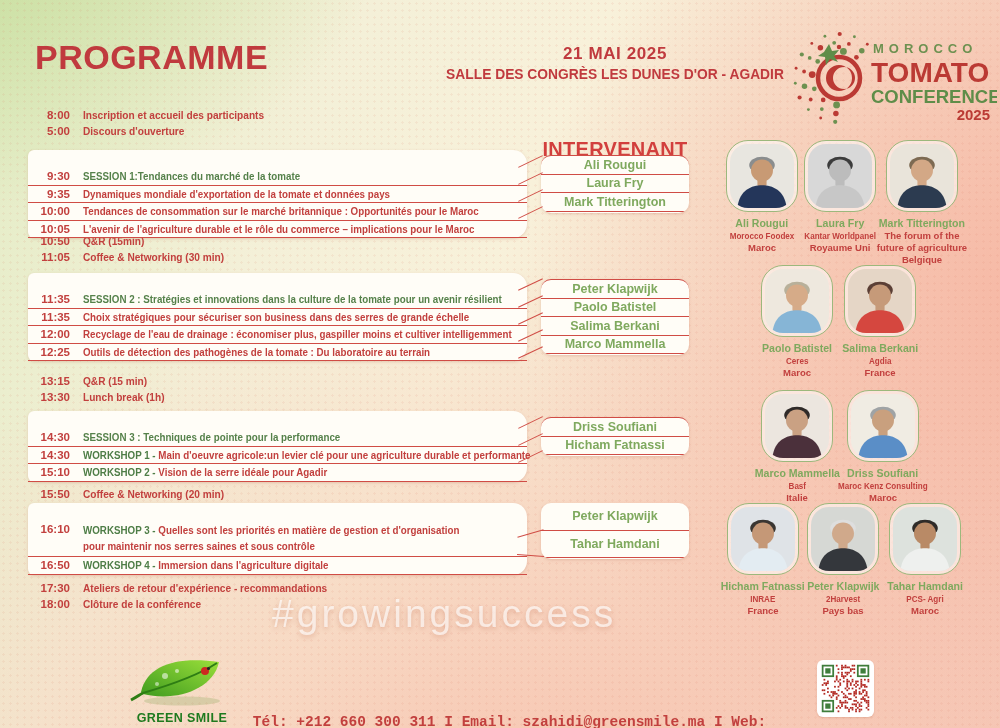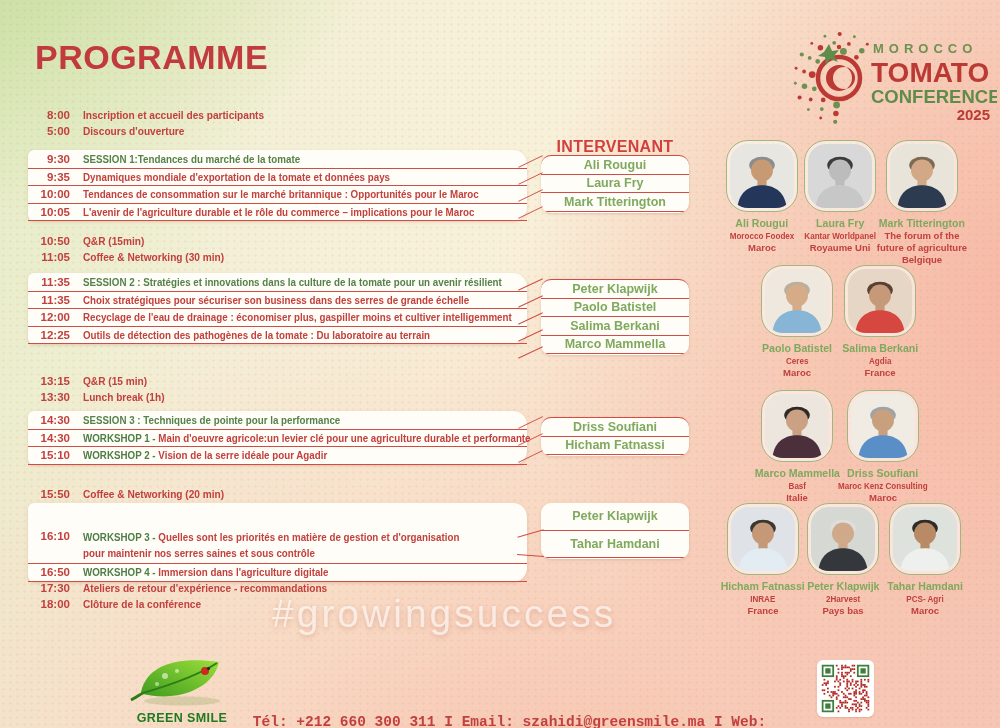--- a/index.html
+++ b/index.html
@@ -22,32 +22,32 @@
   
   .prow{position:absolute;left:30px;display:flex;align-items:center;height:16px;
     color:#c2403e;font-weight:700;font-size:11.5px;}
   .prow .t{width:40px;text-align:right;flex:none;}
   .prow .l{margin-left:13px;white-space:nowrap;transform:scaleX(.88);transform-origin:0 50%;}
   .rp0{top:107px}.rp1{top:123px}.rp2{top:233px}.rp3{top:249px}.rp4{top:373px}
   .rp5{top:389px}.rp6{top:486px}.rp7{top:580px}.rp8{top:596px}
   
   .band{position:absolute;left:28px;width:499px;background:#fffdf7;
     border-radius:6px 14px 14px 6px;box-shadow:0 1px 3px rgba(190,120,95,.30);
-    padding-top:1px;}
+    padding-top:18px;}
   .band1{top:150px}.band2{top:273px}.band3{top:411px}.band4{top:503px}
   .brow{display:flex;align-items:center;height:16.5px;border-bottom:1.4px solid #d04c45;
     font-size:11.5px;font-weight:700;color:#c2403e;}
   .brow .t{width:42px;text-align:right;flex:none;}
   .brow .l{margin-left:13px;white-space:nowrap;transform:scaleX(.85);transform-origin:0 50%;}
   .brow.session .l{color:#55814a;font-weight:800;}
   .pre{color:#4e7d46;font-weight:800;}
-  .brow.tall{height:33px;align-items:flex-start;padding-top:2px;margin-top:24px;}
+  .brow.tall{height:33px;align-items:flex-start;padding-top:2px;}
   .brow.tall .l{white-space:normal;width:474px;line-height:1.35;}
   
-  .intervenant{left:541px;top:138px;width:148px;text-align:center;font-size:16px;
+  .intervenant{left:541px;top:138px;width:148px;text-align:center;font-size:20px;
     font-weight:800;color:#d23f3d;letter-spacing:.3px;}
   .panel{position:absolute;left:541px;width:148px;background:#fffdf7;border-radius:10px;
     box-shadow:0 1px 3px rgba(190,120,95,.30);border-top:1.4px solid #d04c45;overflow:hidden;padding-bottom:1px;}
   .panel.no-top{border-top:none;}
   .panel1{top:155px}.panel2{top:279px}.panel3{top:417px}.panel4{top:503px}
   .pname{height:17.5px;display:flex;align-items:center;justify-content:center;
     border-bottom:1.4px solid #d04c45;color:#7fa95e;font-weight:700;font-size:12.5px;white-space:nowrap;}
   .panel.tall .pname{height:26.5px;}
   .conn{position:absolute;left:517px;width:27px;height:0;border-top:1.5px solid #d04c45;}
   
@@ -74,20 +74,24 @@
   .qr{left:817px;top:660px;width:57px;height:57px;background:#fff;border-radius:6px;padding:3px;
     box-shadow:0 1px 2px rgba(190,120,95,.30);box-sizing:border-box;}
   .qr svg{display:block;width:100%;height:100%;}
 </style>
 </head>
 <body>
 
 <div id="poster">
 
   <div class="abs title">PROGRAMME</div>
+  <div class="abs datewrap">
+    <div class="date">21 MAI 2025</div>
+    <div class="venue">SALLE DES CONGRÈS LES DUNES D'OR - AGADIR</div>
+  </div>
 
   <div class="abs logo">
     <svg viewBox="0 0 204 106">
       <g id="logo-dots">
           <circle cx="43.6" cy="84.9" r="3.41" fill="#6d9150"></circle>
           <circle cx="30.2" cy="79.9" r="2.33" fill="#bb3a34"></circle>
           <circle cx="21.3" cy="68.8" r="2.33" fill="#6d9150"></circle>
           <circle cx="19.2" cy="54.6" r="3.41" fill="#bb3a34"></circle>
           <circle cx="24.7" cy="41.4" r="2.33" fill="#6d9150"></circle>
           <circle cx="36.1" cy="32.9" r="2.33" fill="#bb3a34"></circle>

